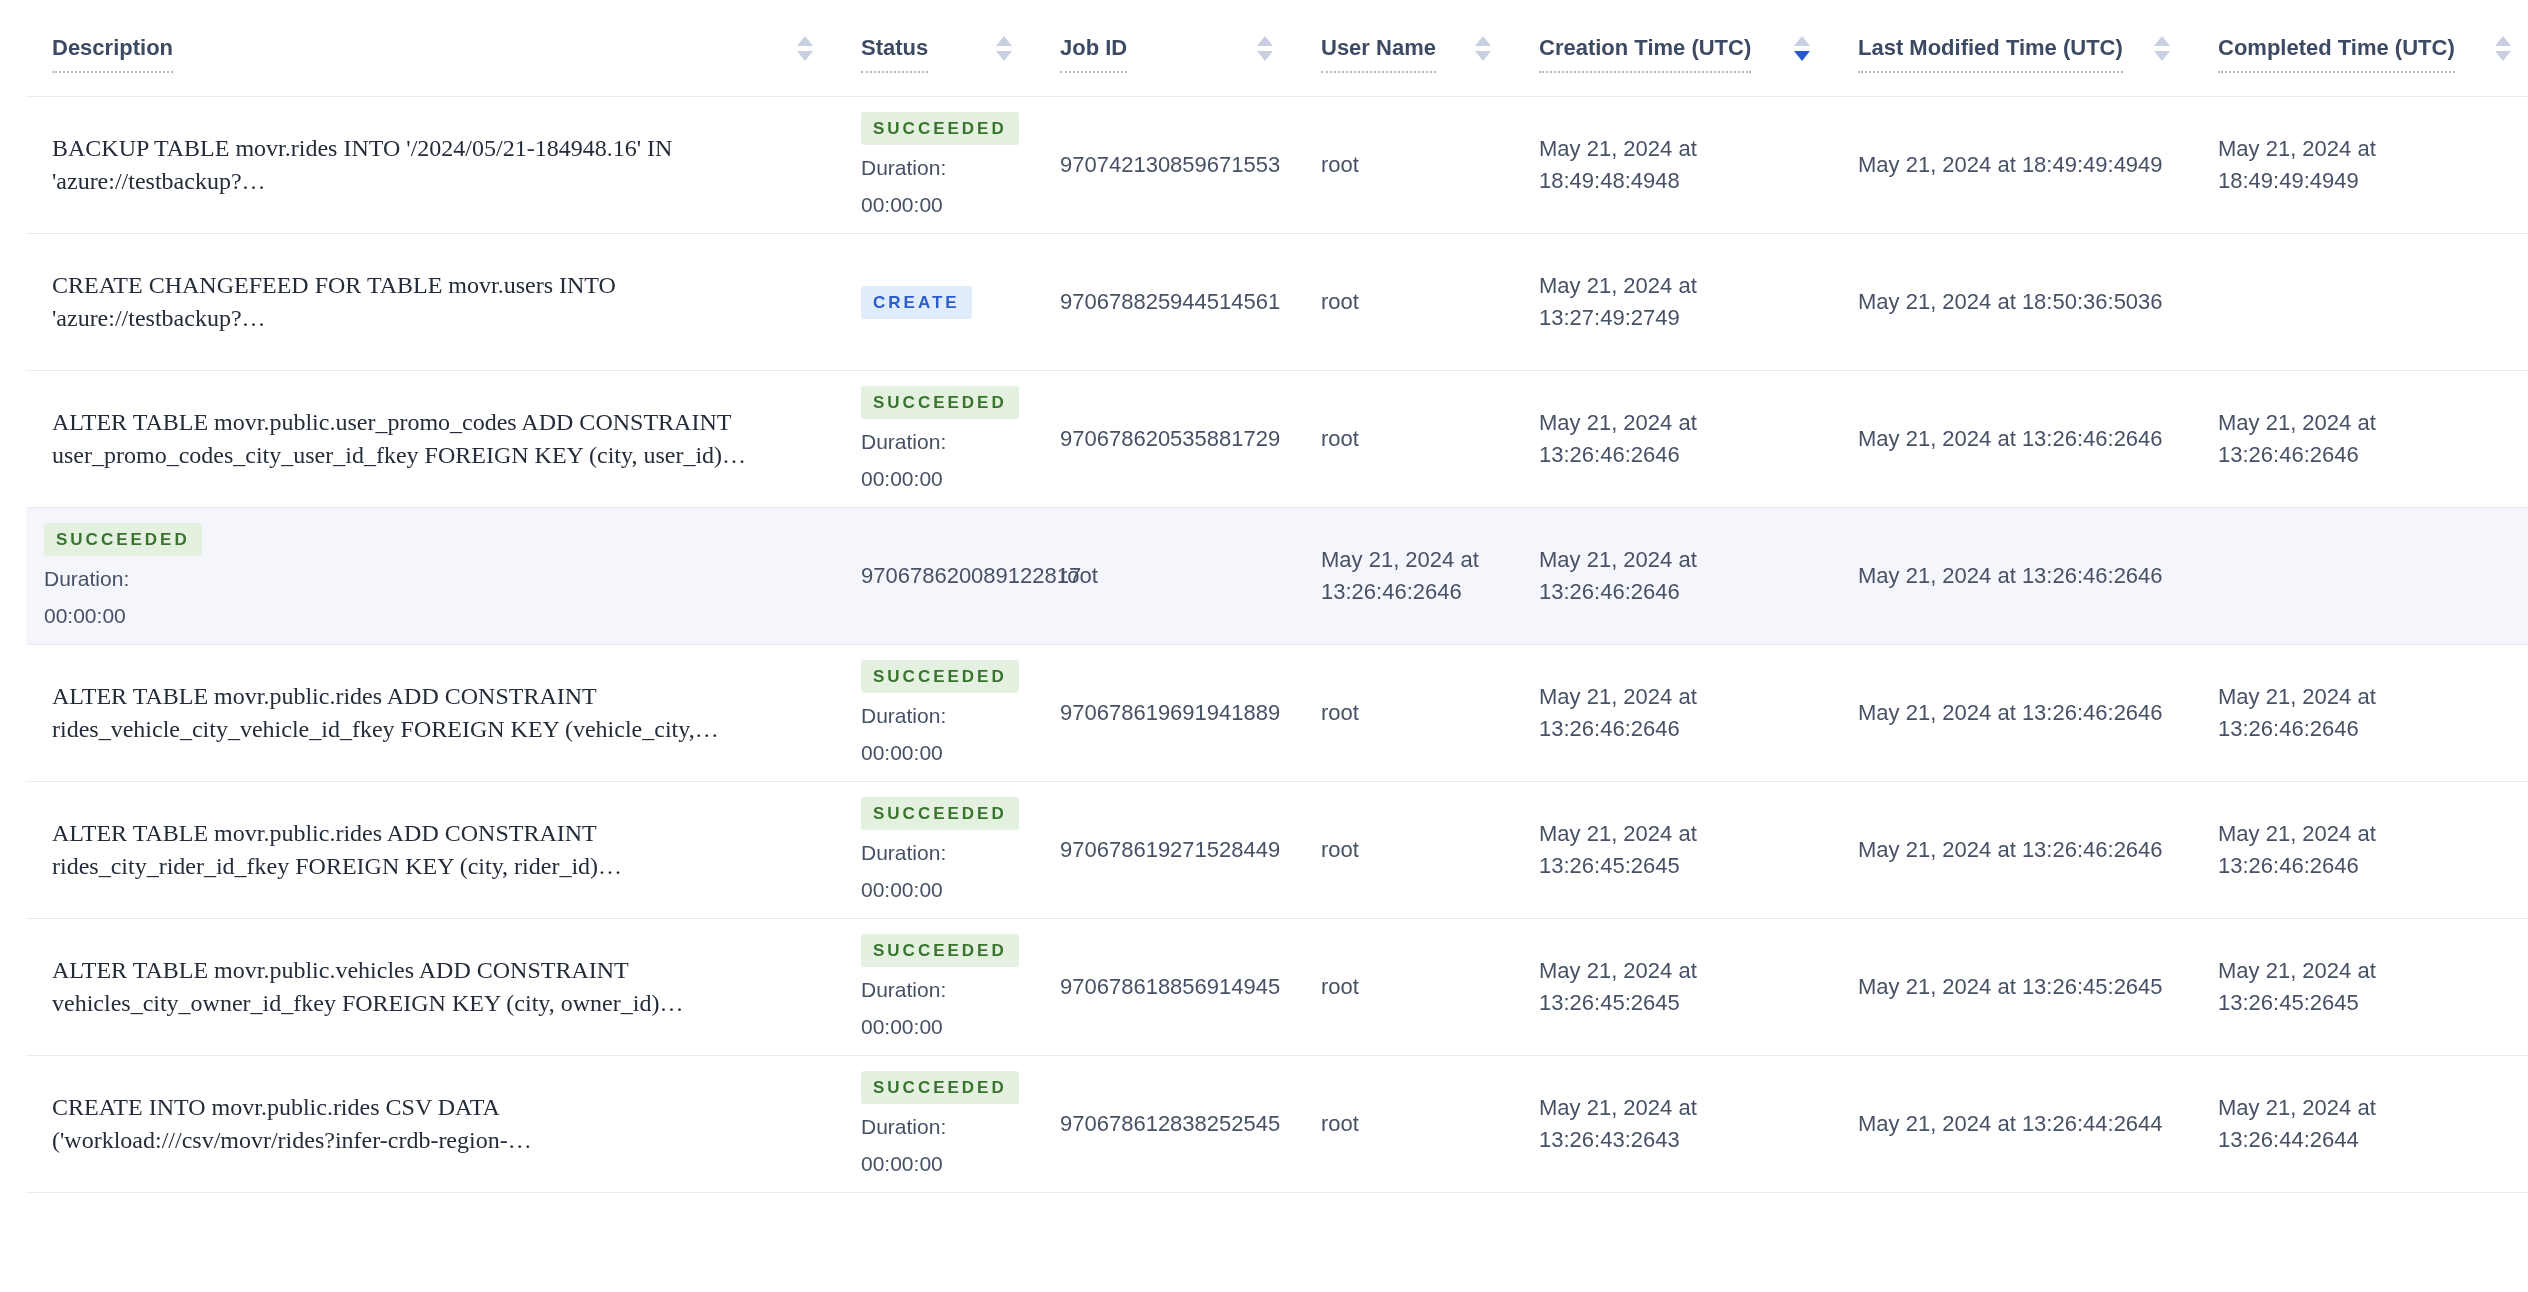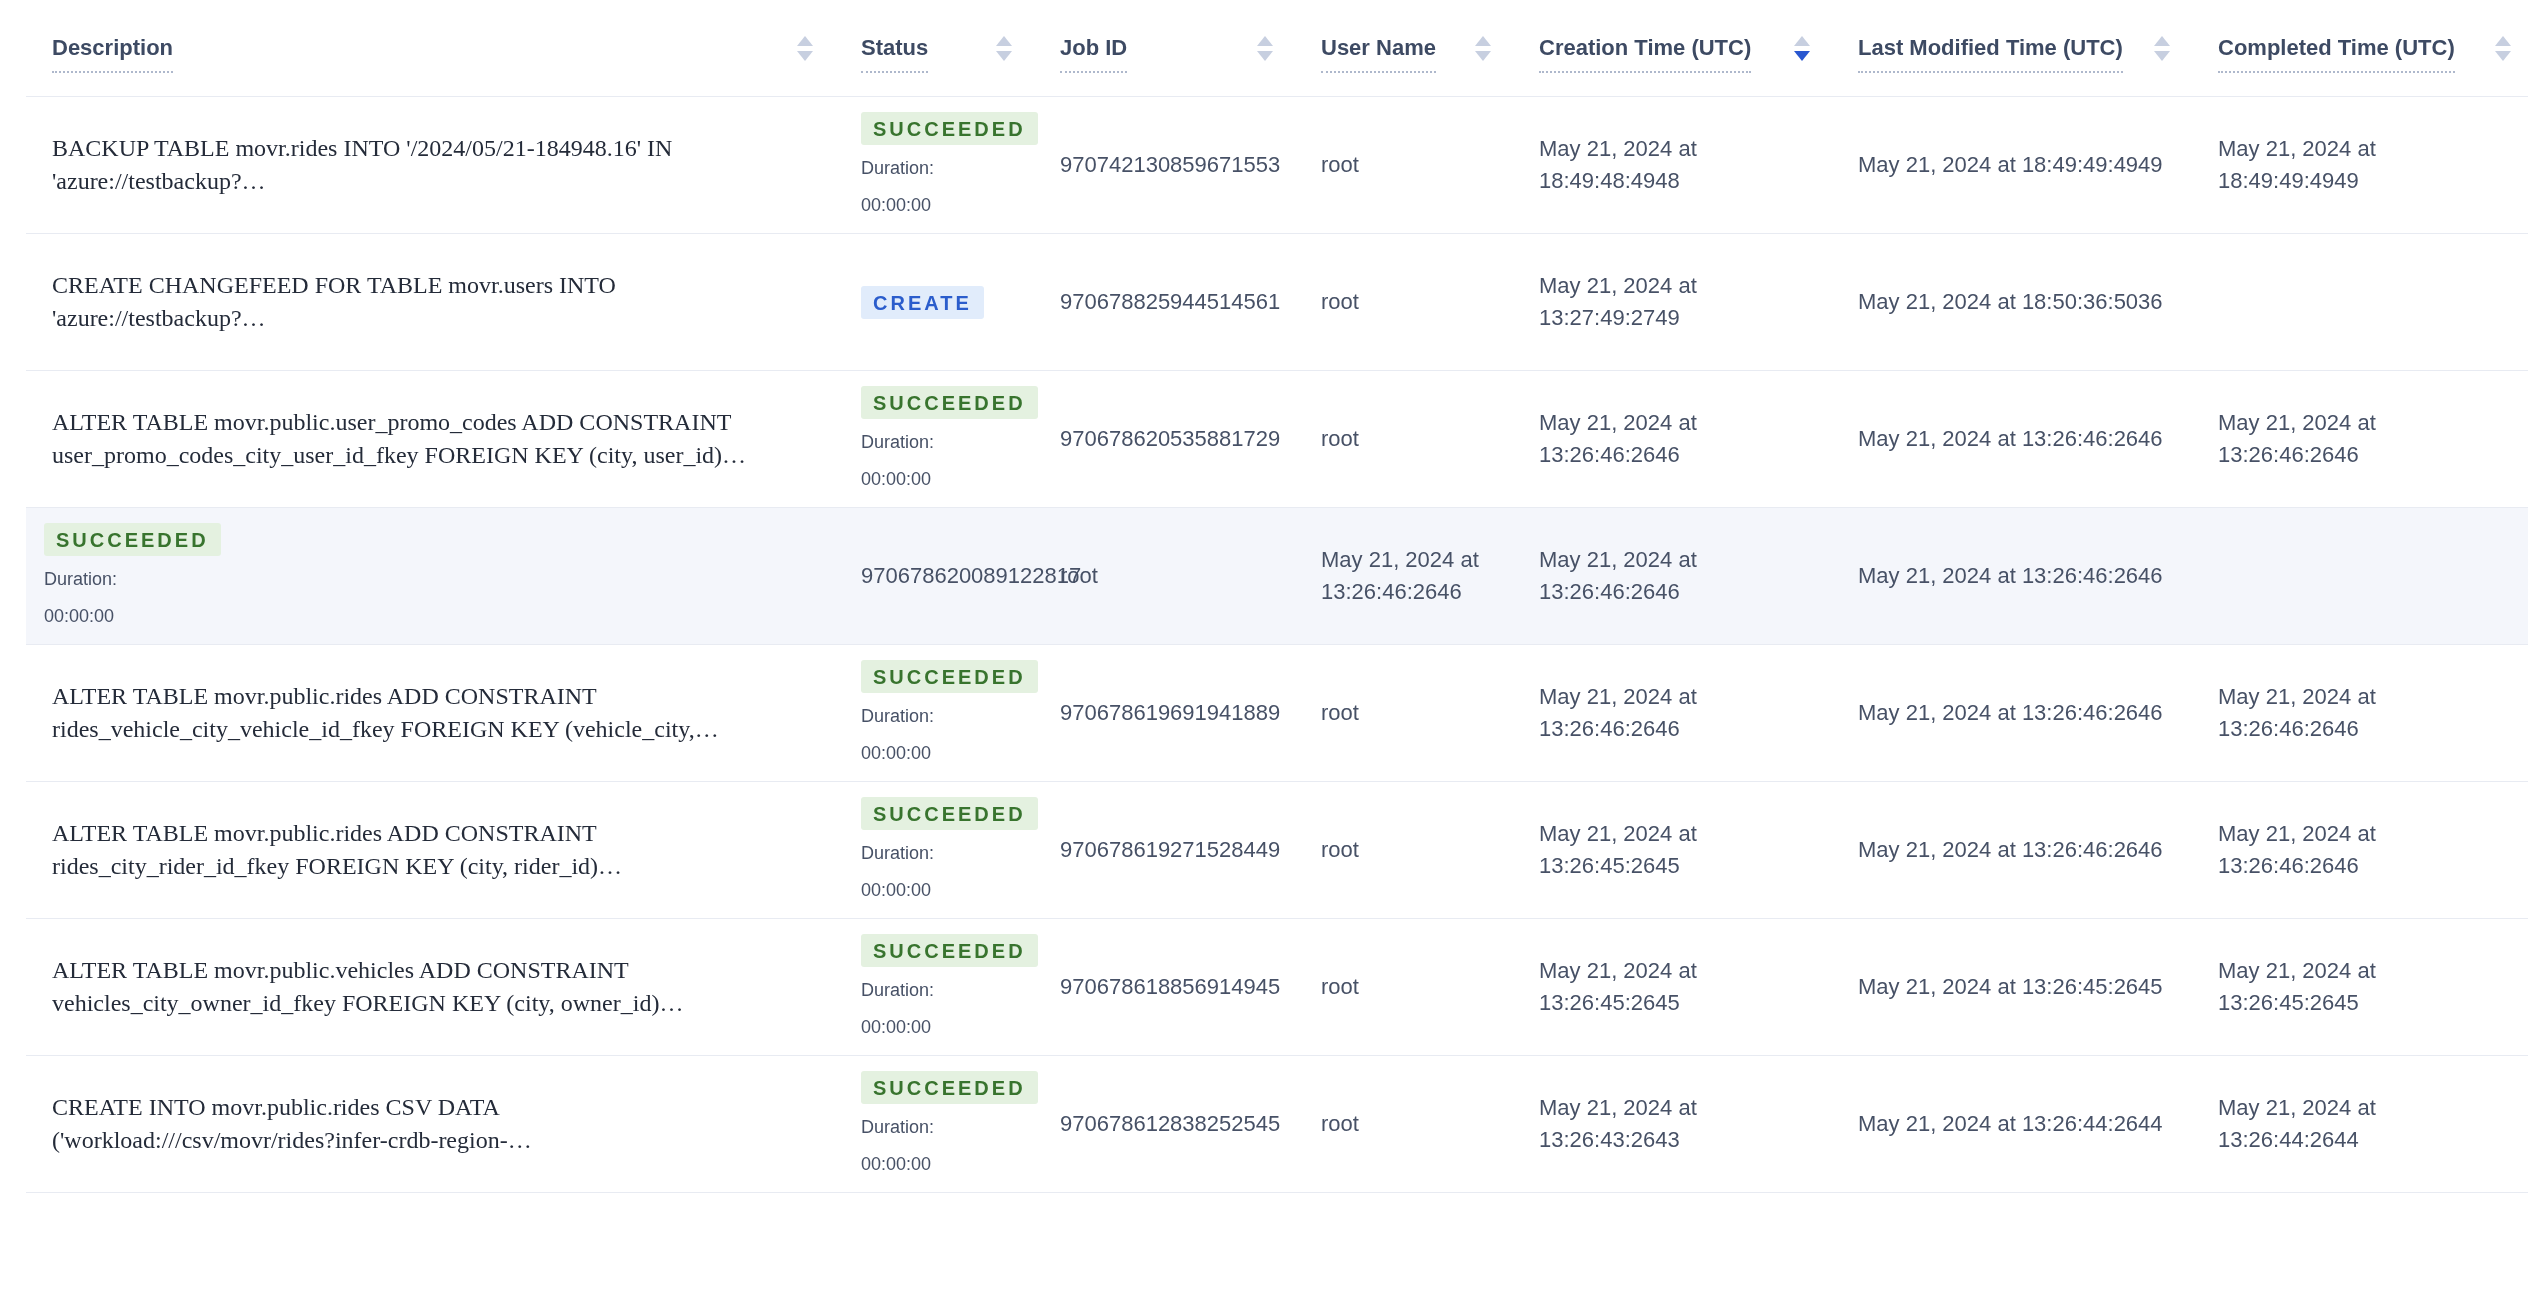--- a/index.html
+++ b/index.html
@@ -50,26 +50,26 @@
   .cell{padding:0 30px 0 18px;font-size:22px;line-height:32px;color:var(--body-text);}
   .cell:last-child{padding-right:22px;}
   .desc-cell{padding-left:26px;}
   .desc{
     font-family:Liberation Serif, serif;
     font-size:24px;line-height:33px;color:var(--desc-text);
     white-space:pre-wrap;word-break:break-word;cursor:pointer;display:block;
   }
   .status-cell{display:flex;flex-direction:column;align-items:flex-start;gap:9px;}
   .badge{
-    display:inline-block;font-size:20px;font-weight:bold;letter-spacing:3px;
+    display:inline-block;font-size:17px;font-weight:bold;letter-spacing:3px;
     padding:6px 12px 5px 12px;border-radius:3px;line-height:22px;white-space:nowrap;
   }
   .badge.succeeded{background:var(--badge-succeeded-bg);color:var(--badge-succeeded-text);}
   .badge.running{background:var(--badge-running-bg);color:var(--badge-running-text);}
-  .dur{font-size:18px;line-height:28px;color:var(--body-text);}
+  .dur{font-size:21px;line-height:28px;color:var(--body-text);}
   .jobid{white-space:nowrap;}
 </style>
 </head>
 <body>
 
 <div class="jobs-table">
 
   <div class="grid-row thead">
     <div class="th">
       <span class="label">Description</span>

